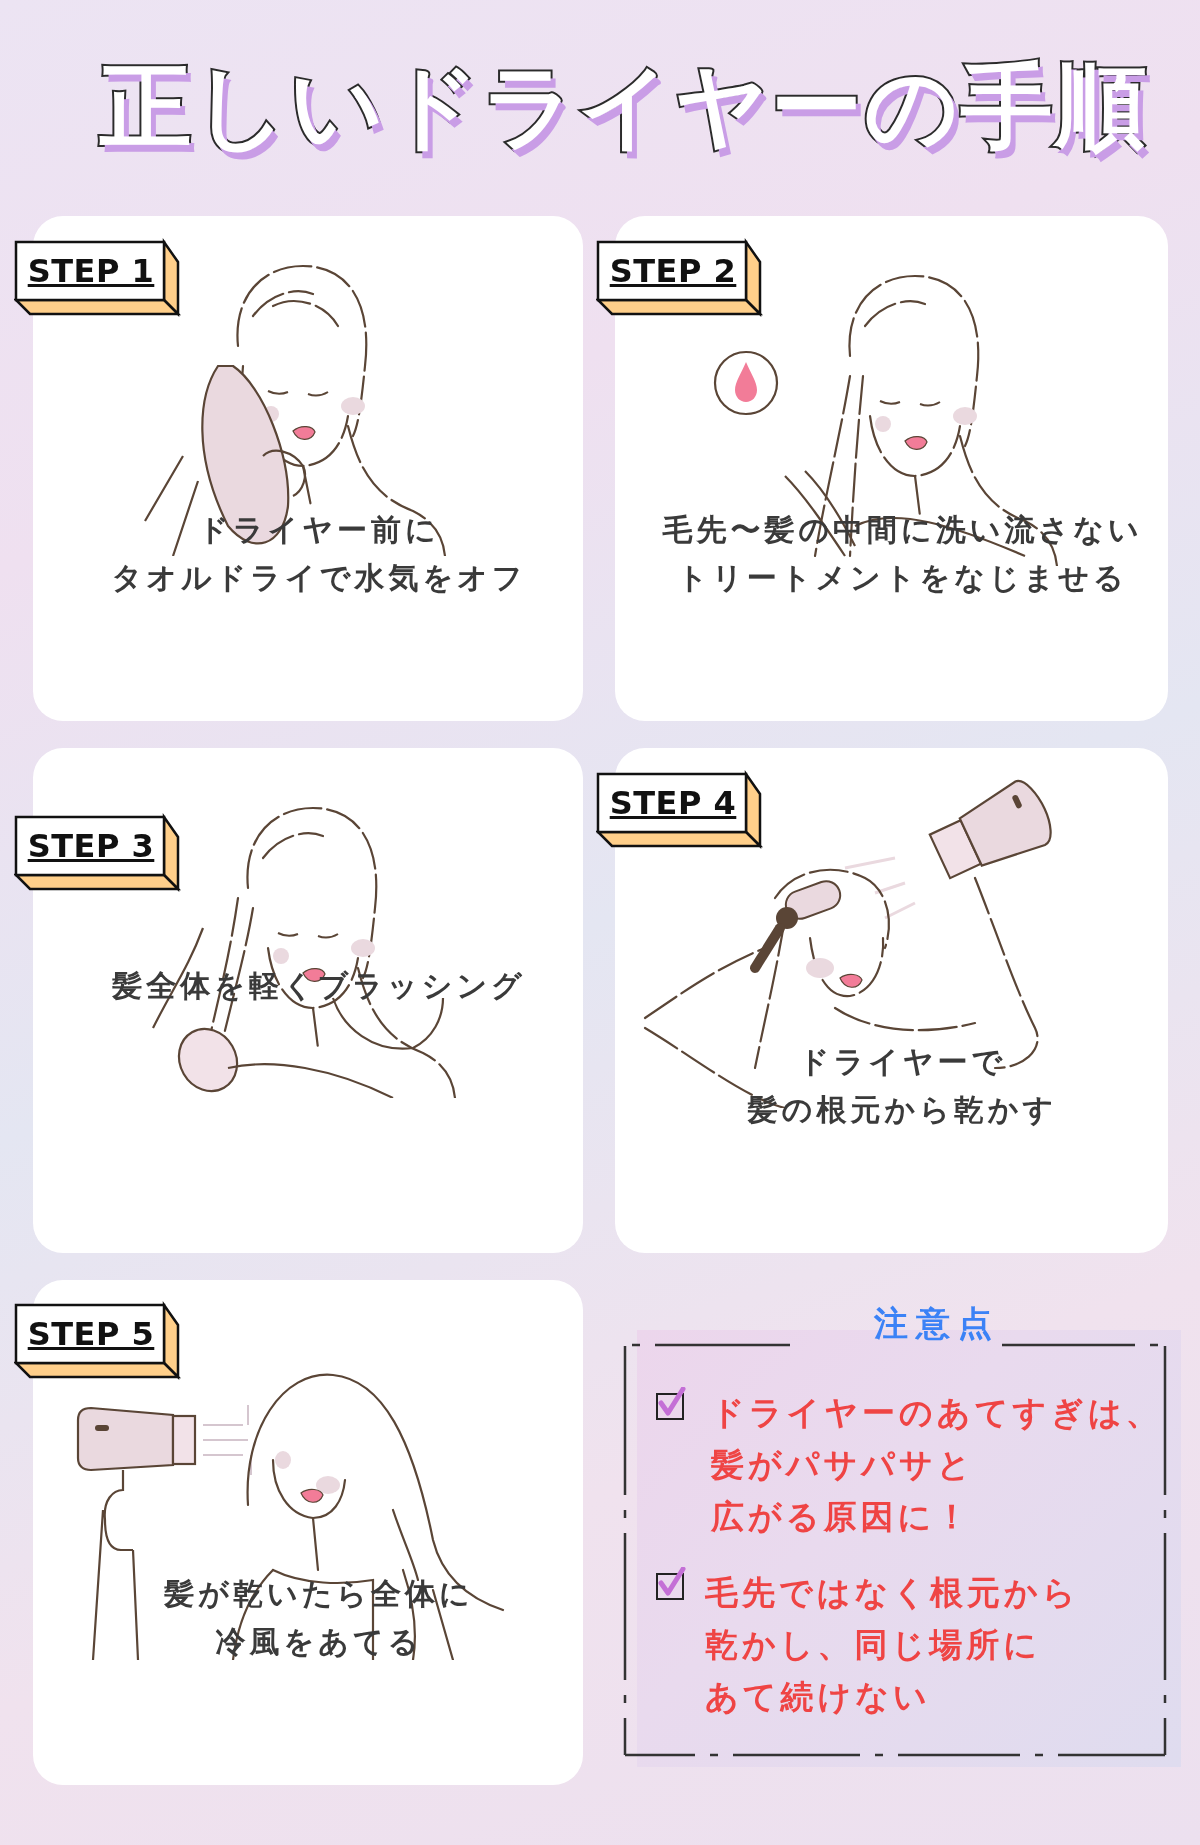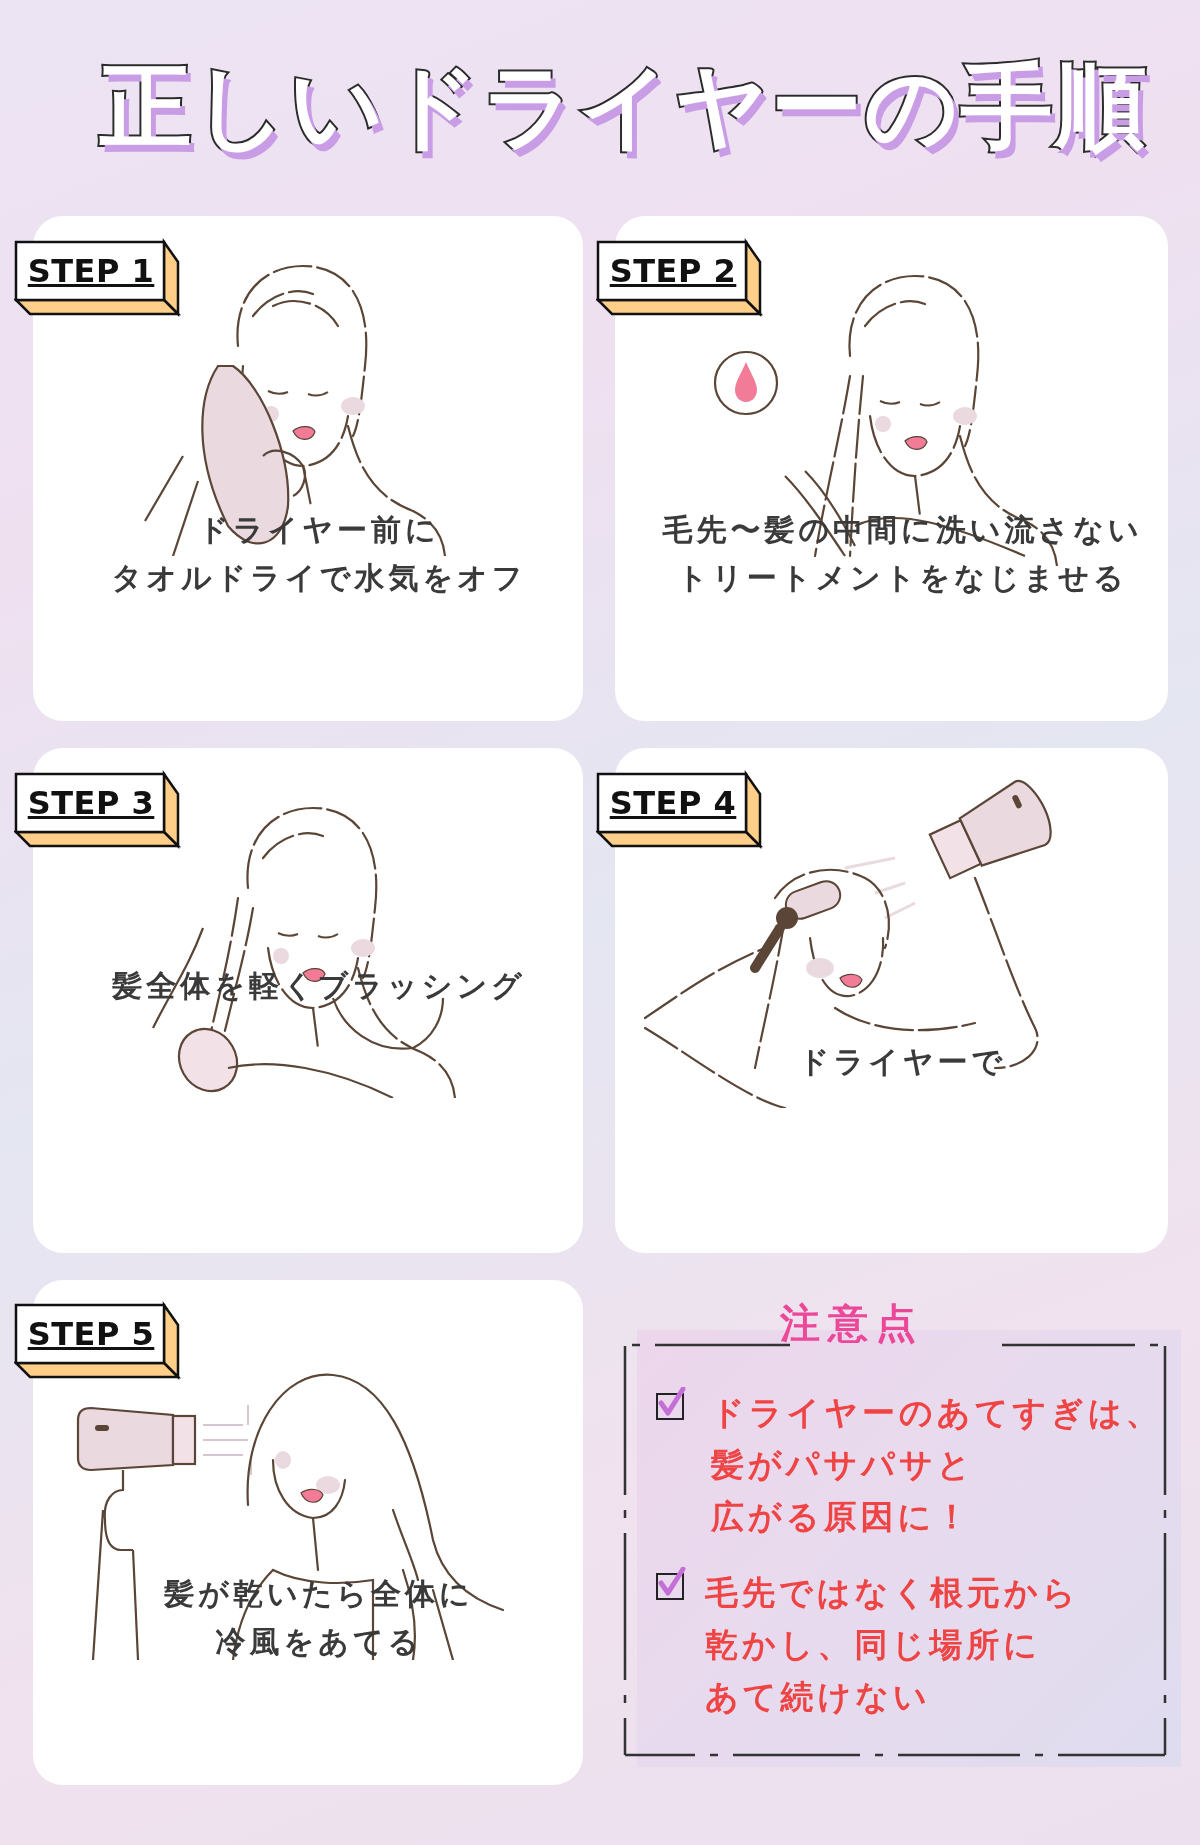--- a/index.html
+++ b/index.html
@@ -41,21 +41,21 @@
     text-align: center; color: #3a3a3a; font-weight: bold;
     font-size: 30px; line-height: 48px; letter-spacing: 4px; margin-left: 11px;
   }
   .caution-bg {
     position: absolute; left: 637px; top: 1330px; width: 544px; height: 437px;
     background: linear-gradient(135deg, #ecd6ec 0%, #e9daee 40%, #dfdcef 100%);
   }
   .caution-frame { position: absolute; left: 620px; top: 1300px; }
   .caution-title {
     position: absolute; left: 780px; top: 1298px; width: 220px; height: 50px;
-    text-align: left; font-size: 40px; font-weight: bold; color: #ec4899;
+    text-align: right; font-size: 34px; font-weight: bold; color: #3b82f6;
     letter-spacing: 8px; line-height: 50px;
   }
   .caution-item { position: absolute; left: 655px; width: 520px; }
   .check { position: absolute; left: 0; top: 4px; }
   .caution-text {
     position: absolute; left: 56px; top: 4px; width: 470px;
     font-size: 33px; font-weight: bold; color: #ef4444;
     line-height: 52px; letter-spacing: 4px; white-space: pre-line;
   }
 </style>
@@ -154,21 +154,21 @@
     <path d="M170,175 C178,168 190,170 192,176 C188,186 175,186 170,175 Z" fill="#f27c98" stroke="#5a4536" stroke-width="1.2"></path>
     <path d="M145,135 Q155,140 165,136 M185,138 Q195,142 205,136" stroke="#5a4536" stroke-width="2" fill="none"></path>
     <ellipse cx="75" cy="262" rx="28" ry="32" transform="rotate(-30 75 262)" fill="#f2e2e8" stroke="#5a4536" stroke-width="2.2"></ellipse>
     <path d="M200,200 C210,230 240,255 280,250 C300,240 310,220 310,200" fill="none" stroke="#5a4536" stroke-width="2.2"></path>
     <path d="M20,230 C40,190 55,170 70,130 M95,270 C140,260 200,270 260,300" fill="none" stroke="#5a4536" stroke-width="2.2"></path>
   </svg>
   <div class="caption" style="top:214px;">
     <div>髪全体を軽くブラッシング</div>
   </div>
 </div>
-<div class="badge" style="left:14px; top:768px;">
+<div class="badge" style="left:14px; top:811px;">
   <svg width="176" height="84">
       <use href="#badge-shape"></use>
     </svg>
   <div class="badge-label">STEP 3</div>
 </div>
 
 <div class="card" style="left:615px; top:748px; width:553px; height:505px;">
   <svg class="illus" width="500" height="340" style="left:20px; top:20px" viewBox="0 0 500 340">
     <g transform="rotate(-25 380 60)">
       <rect x="300" y="30" width="34" height="48" fill="#f2e2e8" stroke="#5a4536" stroke-width="2.2"></rect>
@@ -185,20 +185,21 @@
       <path d="M200,240 C230,260 280,270 340,255"></path>
     </g>
     <ellipse cx="185" cy="200" rx="14" ry="10" fill="#ead9df"></ellipse>
     <path d="M205,210 C213,204 225,206 227,212 C223,222 210,222 205,210 Z" fill="#f27c98" stroke="#5a4536" stroke-width="1.2"></path>
     <rect x="150" y="118" width="56" height="28" rx="14" transform="rotate(-20 178 132)" fill="#ead9df" stroke="#5a4536" stroke-width="2"></rect>
     <circle cx="152" cy="150" r="11" fill="#5a4536"></circle>
     <path d="M145,160 L120,200" stroke="#5a4536" stroke-width="10" stroke-linecap="round"></path>
   </svg>
   <div class="caption" style="top:290px;">
     <div>ドライヤーで</div>
+    <div>髪の根元から乾かす</div>
   </div>
 </div>
 <div class="badge" style="left:596px; top:768px;">
   <svg width="176" height="84">
       <use href="#badge-shape"></use>
     </svg>
   <div class="badge-label">STEP 4</div>
 </div>
 
 <div class="card" style="left:33px; top:1280px; width:550px; height:505px;">

